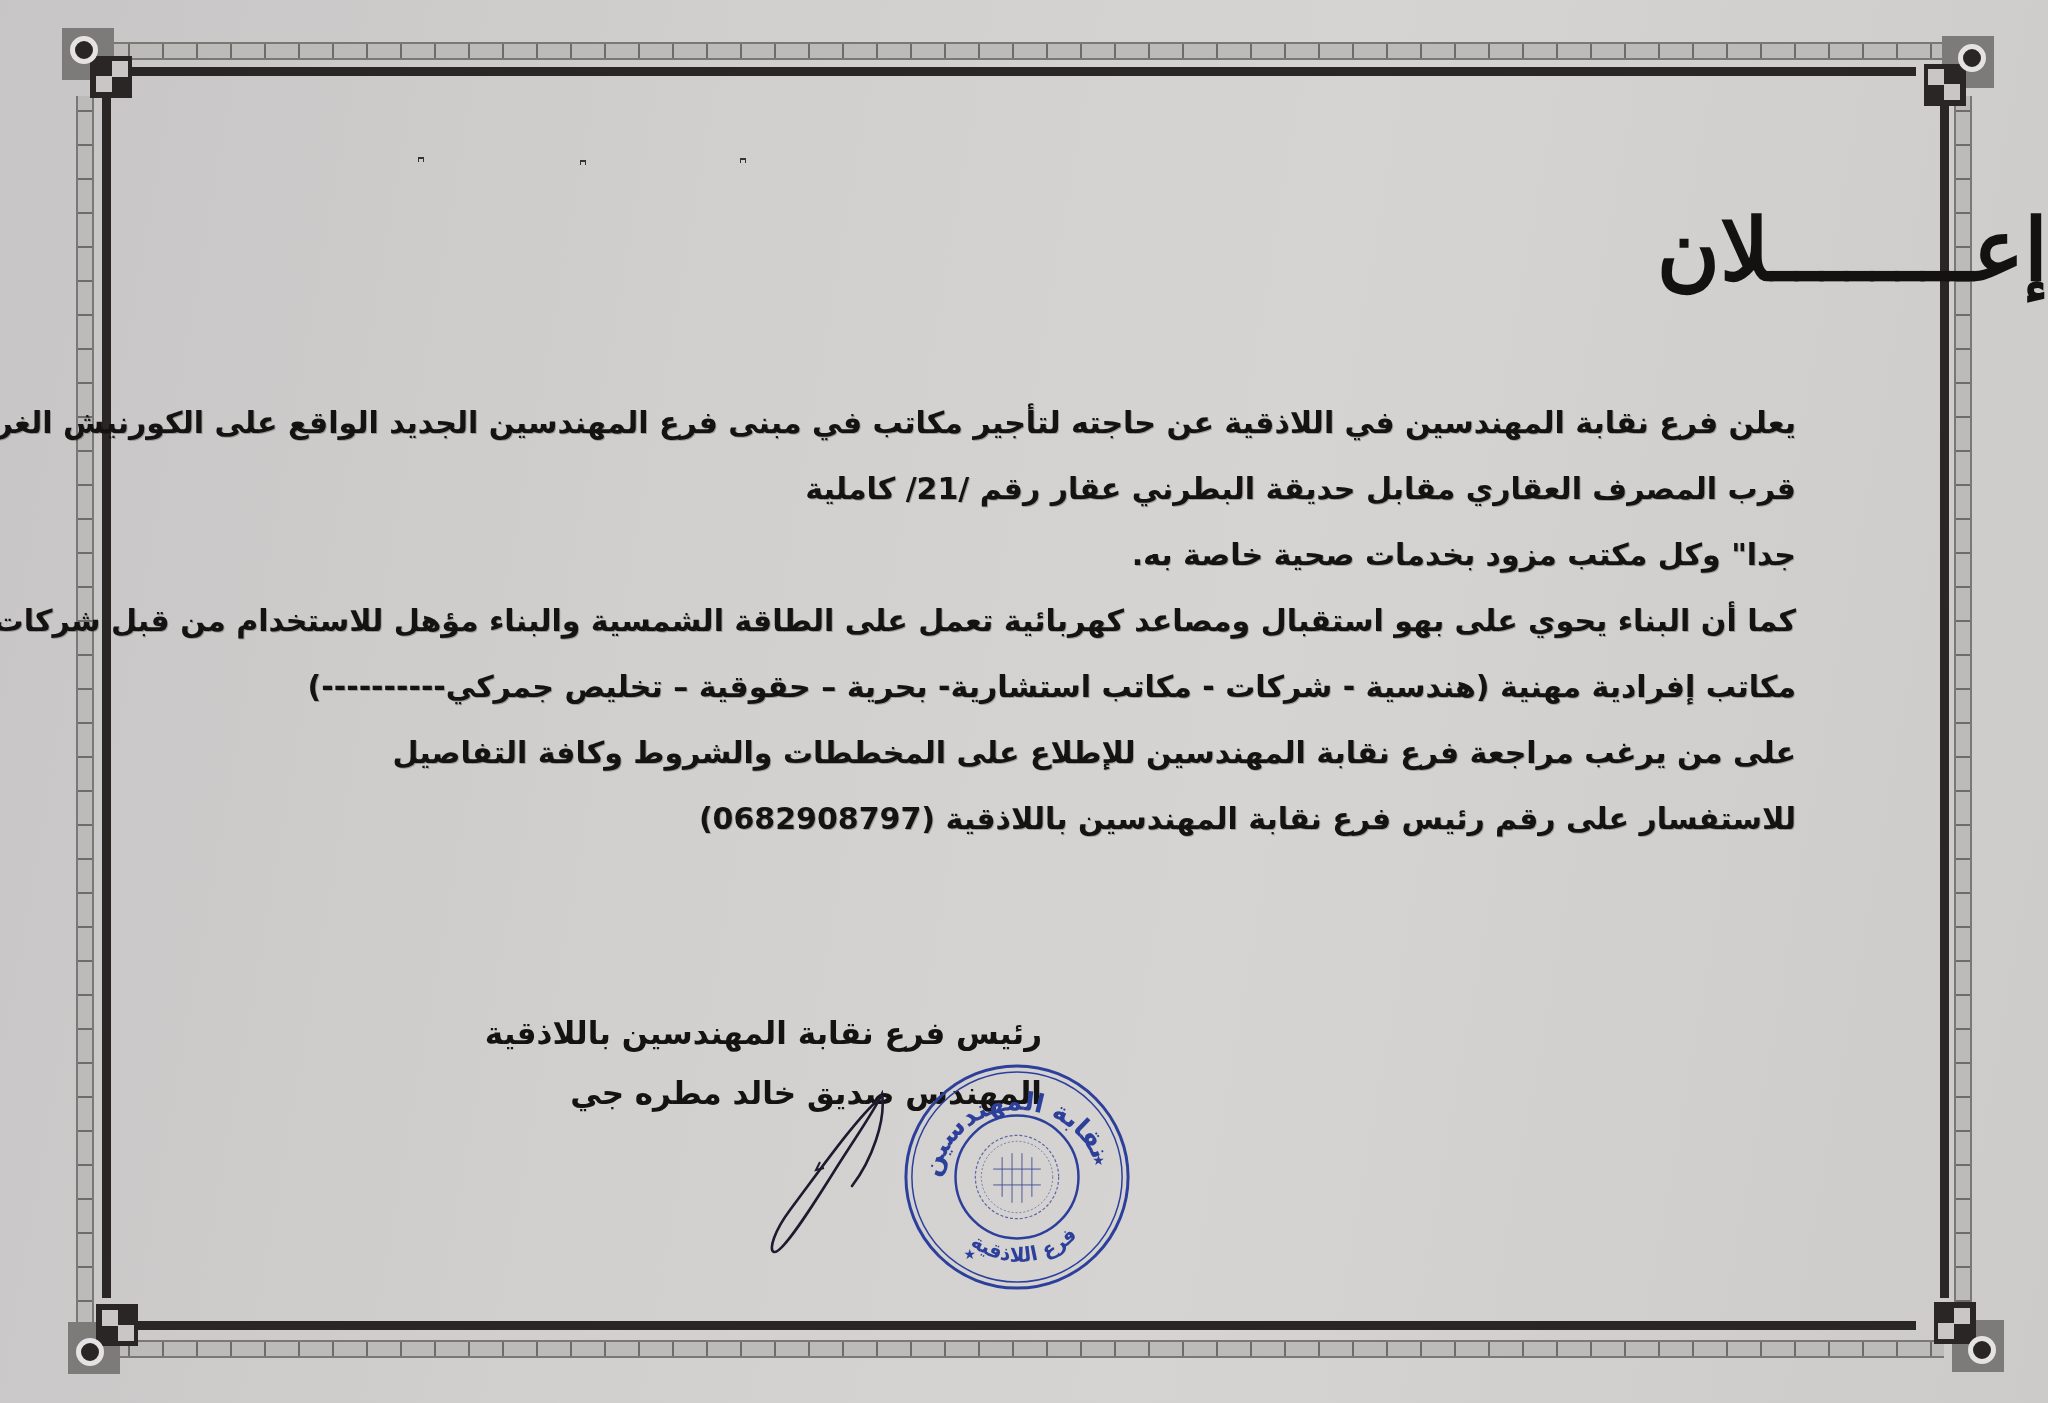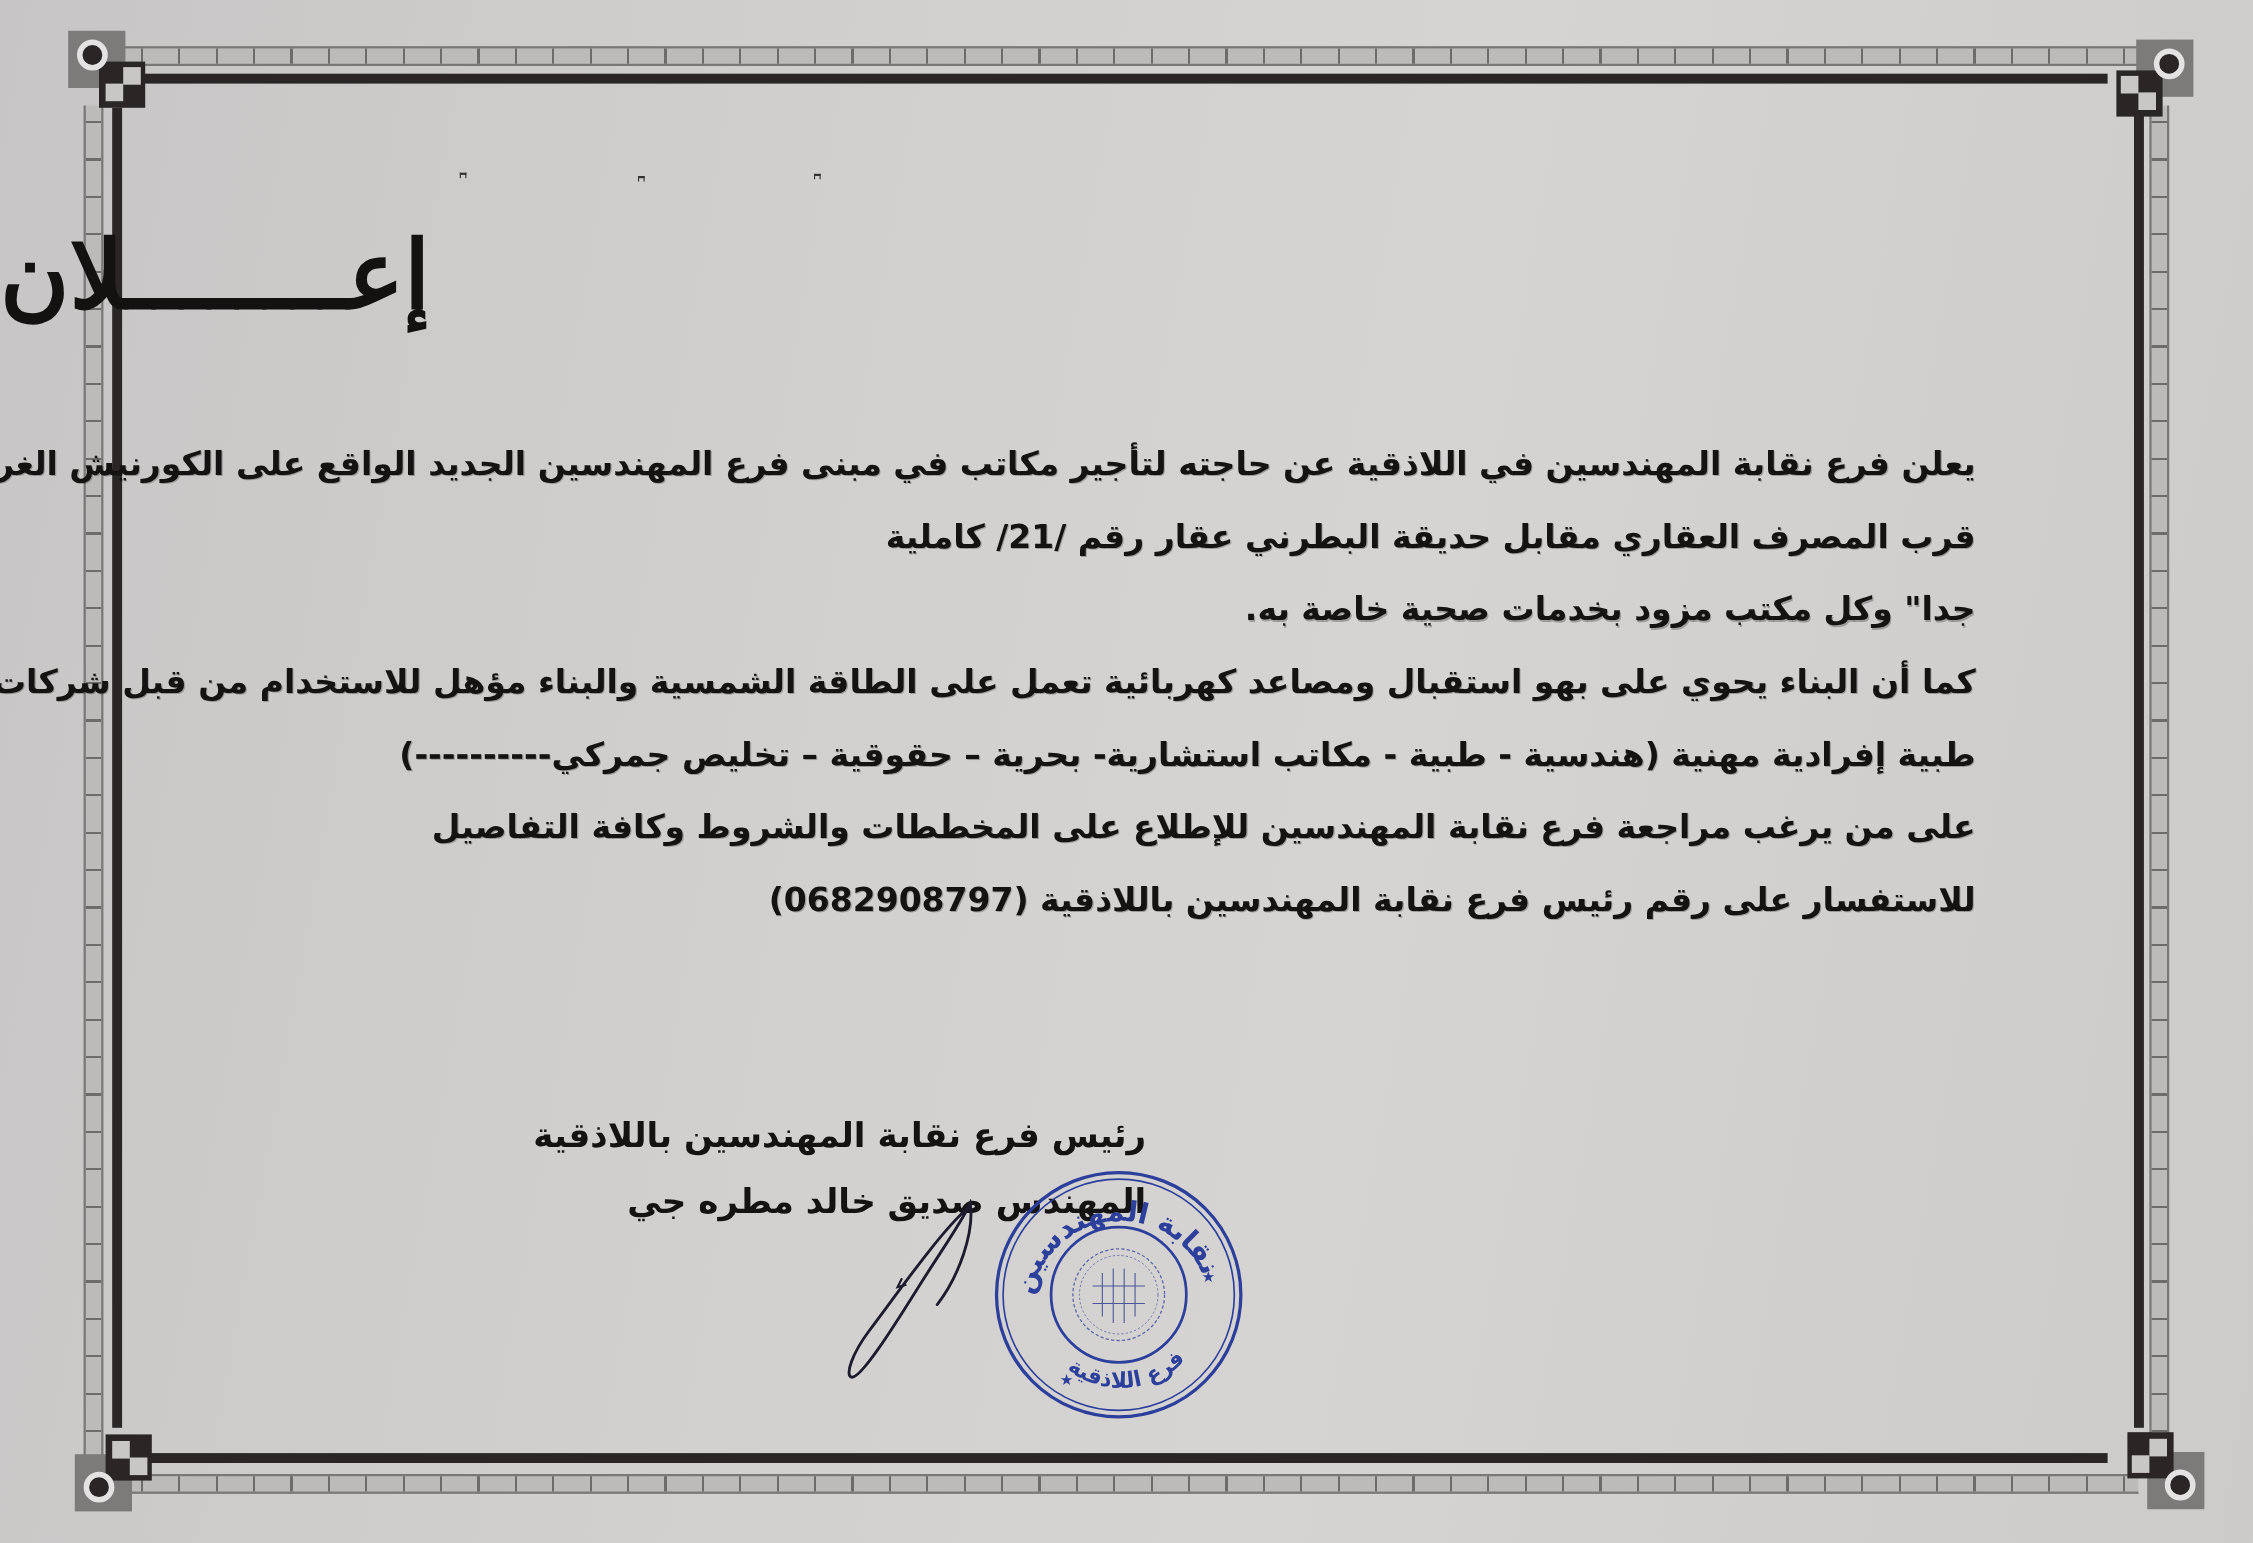--- a/index.html
+++ b/index.html
@@ -102,21 +102,21 @@
     border-left: 1px solid #333;
     border-right: 1px solid #333;
     box-sizing: border-box;
   }
 
   
   .title {
     position: absolute;
     left: 0; width: 2048px;
     top: 200px;
-    text-align: left;
+    text-align: right;
     direction: rtl;
     font-family: Liberation Sans, sans-serif;
     font-weight: bold;
     font-size: 86px;
     color: #141111;
     letter-spacing: 0;
   }
 
   .body-text {
     position: absolute;
@@ -228,21 +228,21 @@
   <div class="dash" style="left:772px; top:163px; width:58px;"></div>
   <div class="dash" style="left:1890px; top:156px; width:90px;"></div>
 
   <div class="title">إعــــــــلان</div>
 
   <div class="body-text">
     <div class="line justify">يعلن فرع نقابة المهندسين في اللاذقية عن حاجته لتأجير مكاتب في مبنى فرع المهندسين الجديد الواقع على الكورنيش الغربي</div>
     <div class="line">قرب المصرف العقاري مقابل حديقة البطرني عقار رقم /21/ كاملية</div>
     <div class="line">جدا" وكل مكتب مزود بخدمات صحية خاصة به.</div>
     <div class="line justify">كما أن البناء يحوي على بهو استقبال ومصاعد كهربائية تعمل على الطاقة الشمسية والبناء مؤهل للاستخدام من قبل شركات أو</div>
-    <div class="line">طبية إفرادية مهنية (هندسية - طبية - مكاتب استشارية- بحرية – حقوقية – تخليص جمركي----------)</div>
+    <div class="line">مكاتب إفرادية مهنية (هندسية - شركات - مكاتب استشارية- بحرية – حقوقية – تخليص جمركي----------)</div>
     <div class="line">على من يرغب مراجعة فرع نقابة المهندسين للإطلاع على المخططات والشروط وكافة التفاصيل</div>
     <div class="line">للاستفسار على رقم رئيس فرع نقابة المهندسين باللاذقية  (0682908797)</div>
   </div>
 
   <div class="sig-block">
     <div class="line">رئيس فرع نقابة المهندسين باللاذقية</div>
     <div class="line l2">المهندس صديق خالد مطره جي</div>
   </div>
 
   <svg class="signature" viewBox="0 0 140 170">

